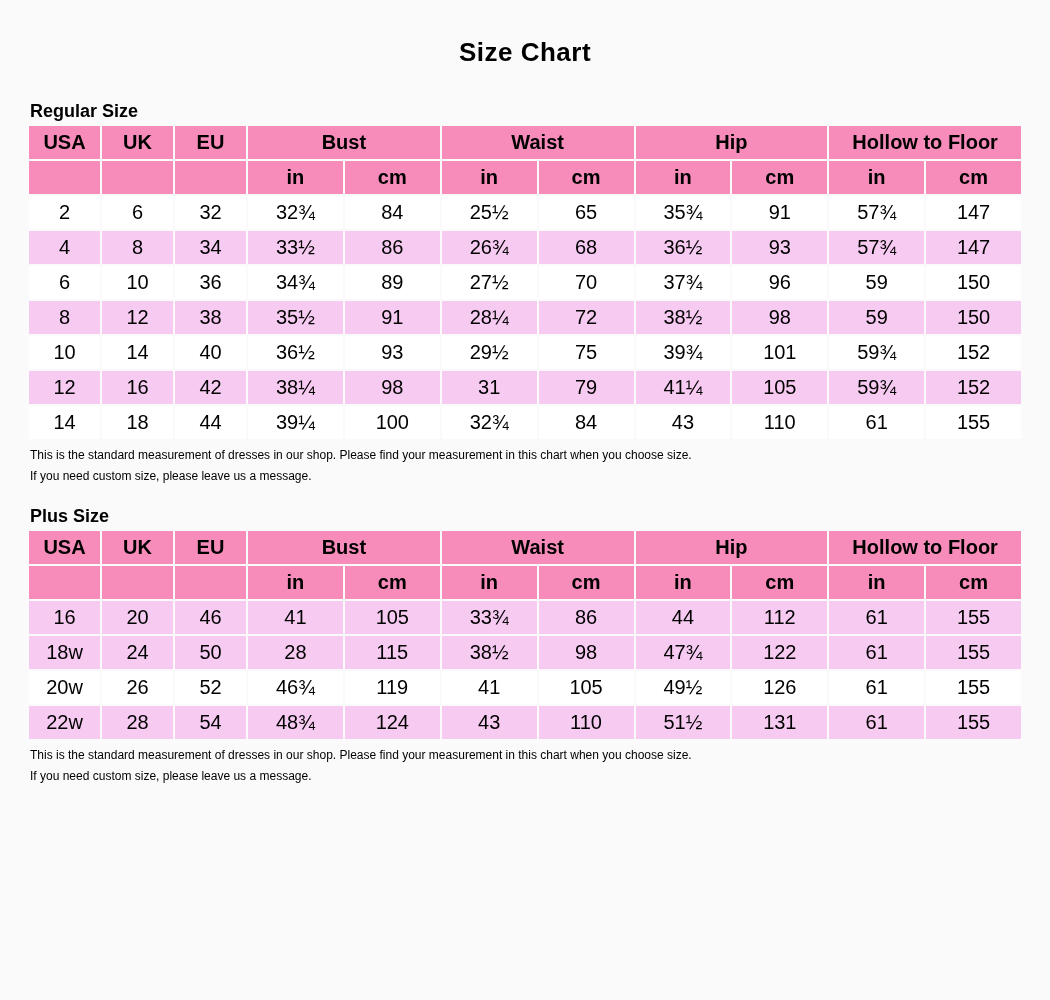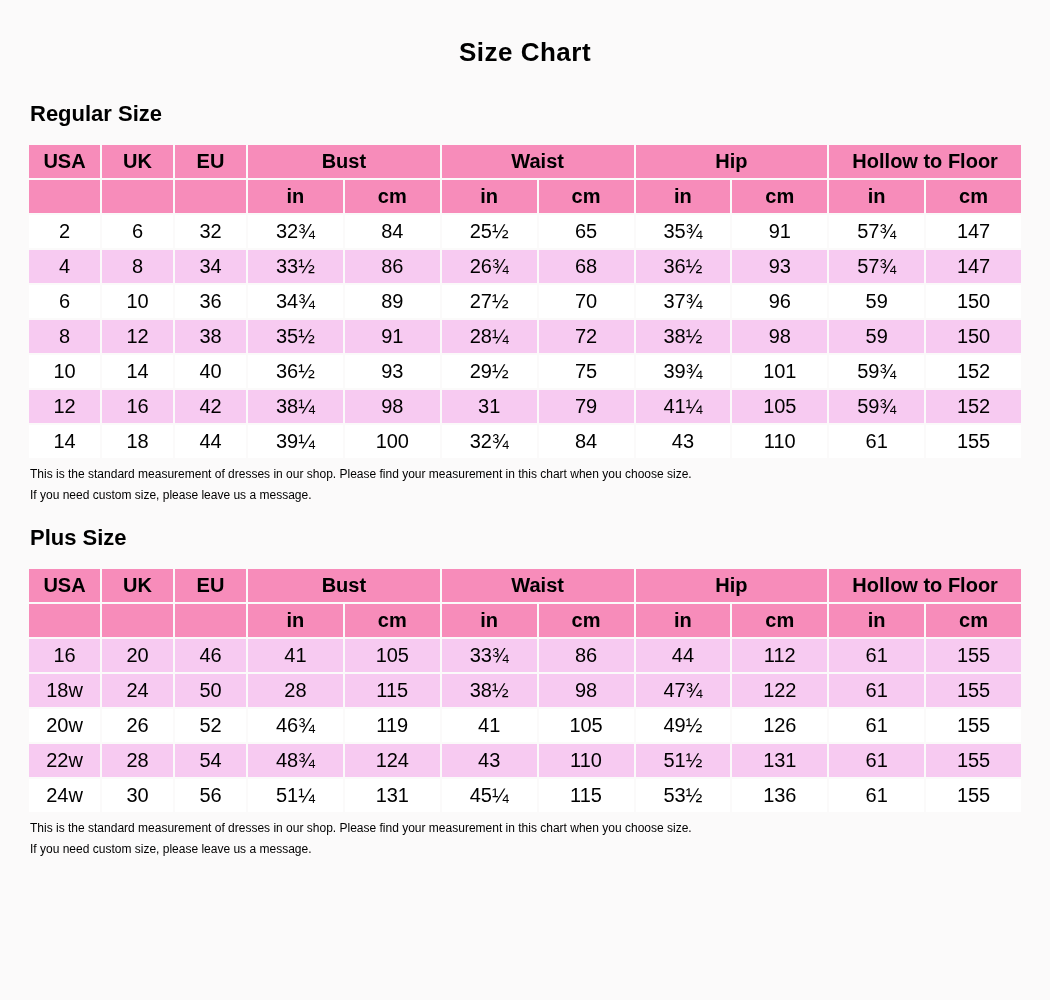--- a/index.html
+++ b/index.html
@@ -12,30 +12,30 @@
   }
   .page { padding: 0 27px; }
   .page-title {
     margin: 6px; padding-top: 31px;
     text-align: center;
     font-size: 26px; font-weight: bold;
     letter-spacing: 0.5px;
   }
   .section-heading {
     margin: 0 0 0 3px;
-    font-size: 22px; font-weight: bold;
+    font-size: 18px; font-weight: bold;
   }
   .section-regular .section-heading { margin-top: 33px; }
   .section-plus .section-heading { margin-top: 19px; }
   table.size-table {
     border-collapse: separate;
     border-spacing: 2px;
     table-layout: fixed;
     width: 996px;
-    margin-top: 16px;
+    margin-top: 2px;
   }
   table.size-table col.c-small { width: 71px; }
   table.size-table th, table.size-table td {
     padding: 0;
     height: 33px;
     text-align: center;
     vertical-align: middle;
     font-size: 20px;
     overflow: hidden;
     white-space: nowrap;
@@ -285,33 +285,20 @@
             <td>54</td>
             <td>48¾</td>
             <td>124</td>
             <td>43</td>
             <td>110</td>
             <td>51½</td>
             <td>131</td>
             <td>61</td>
             <td>155</td>
           </tr>
-          <tr>
-            <td>24w</td>
-            <td>30</td>
-            <td>56</td>
-            <td>51¼</td>
-            <td>131</td>
-            <td>45¼</td>
-            <td>115</td>
-            <td>53½</td>
-            <td>136</td>
-            <td>61</td>
-            <td>155</td>
-          </tr>
         </tbody>
       </table>
     <p class="note">
       <span>This is the standard measurement of dresses in our shop. Please find your measurement in this chart when you choose size.</span><br>
       <span>If you need custom size, please leave us a message.</span>
     </p>
   </section>
 
 </main>
 

